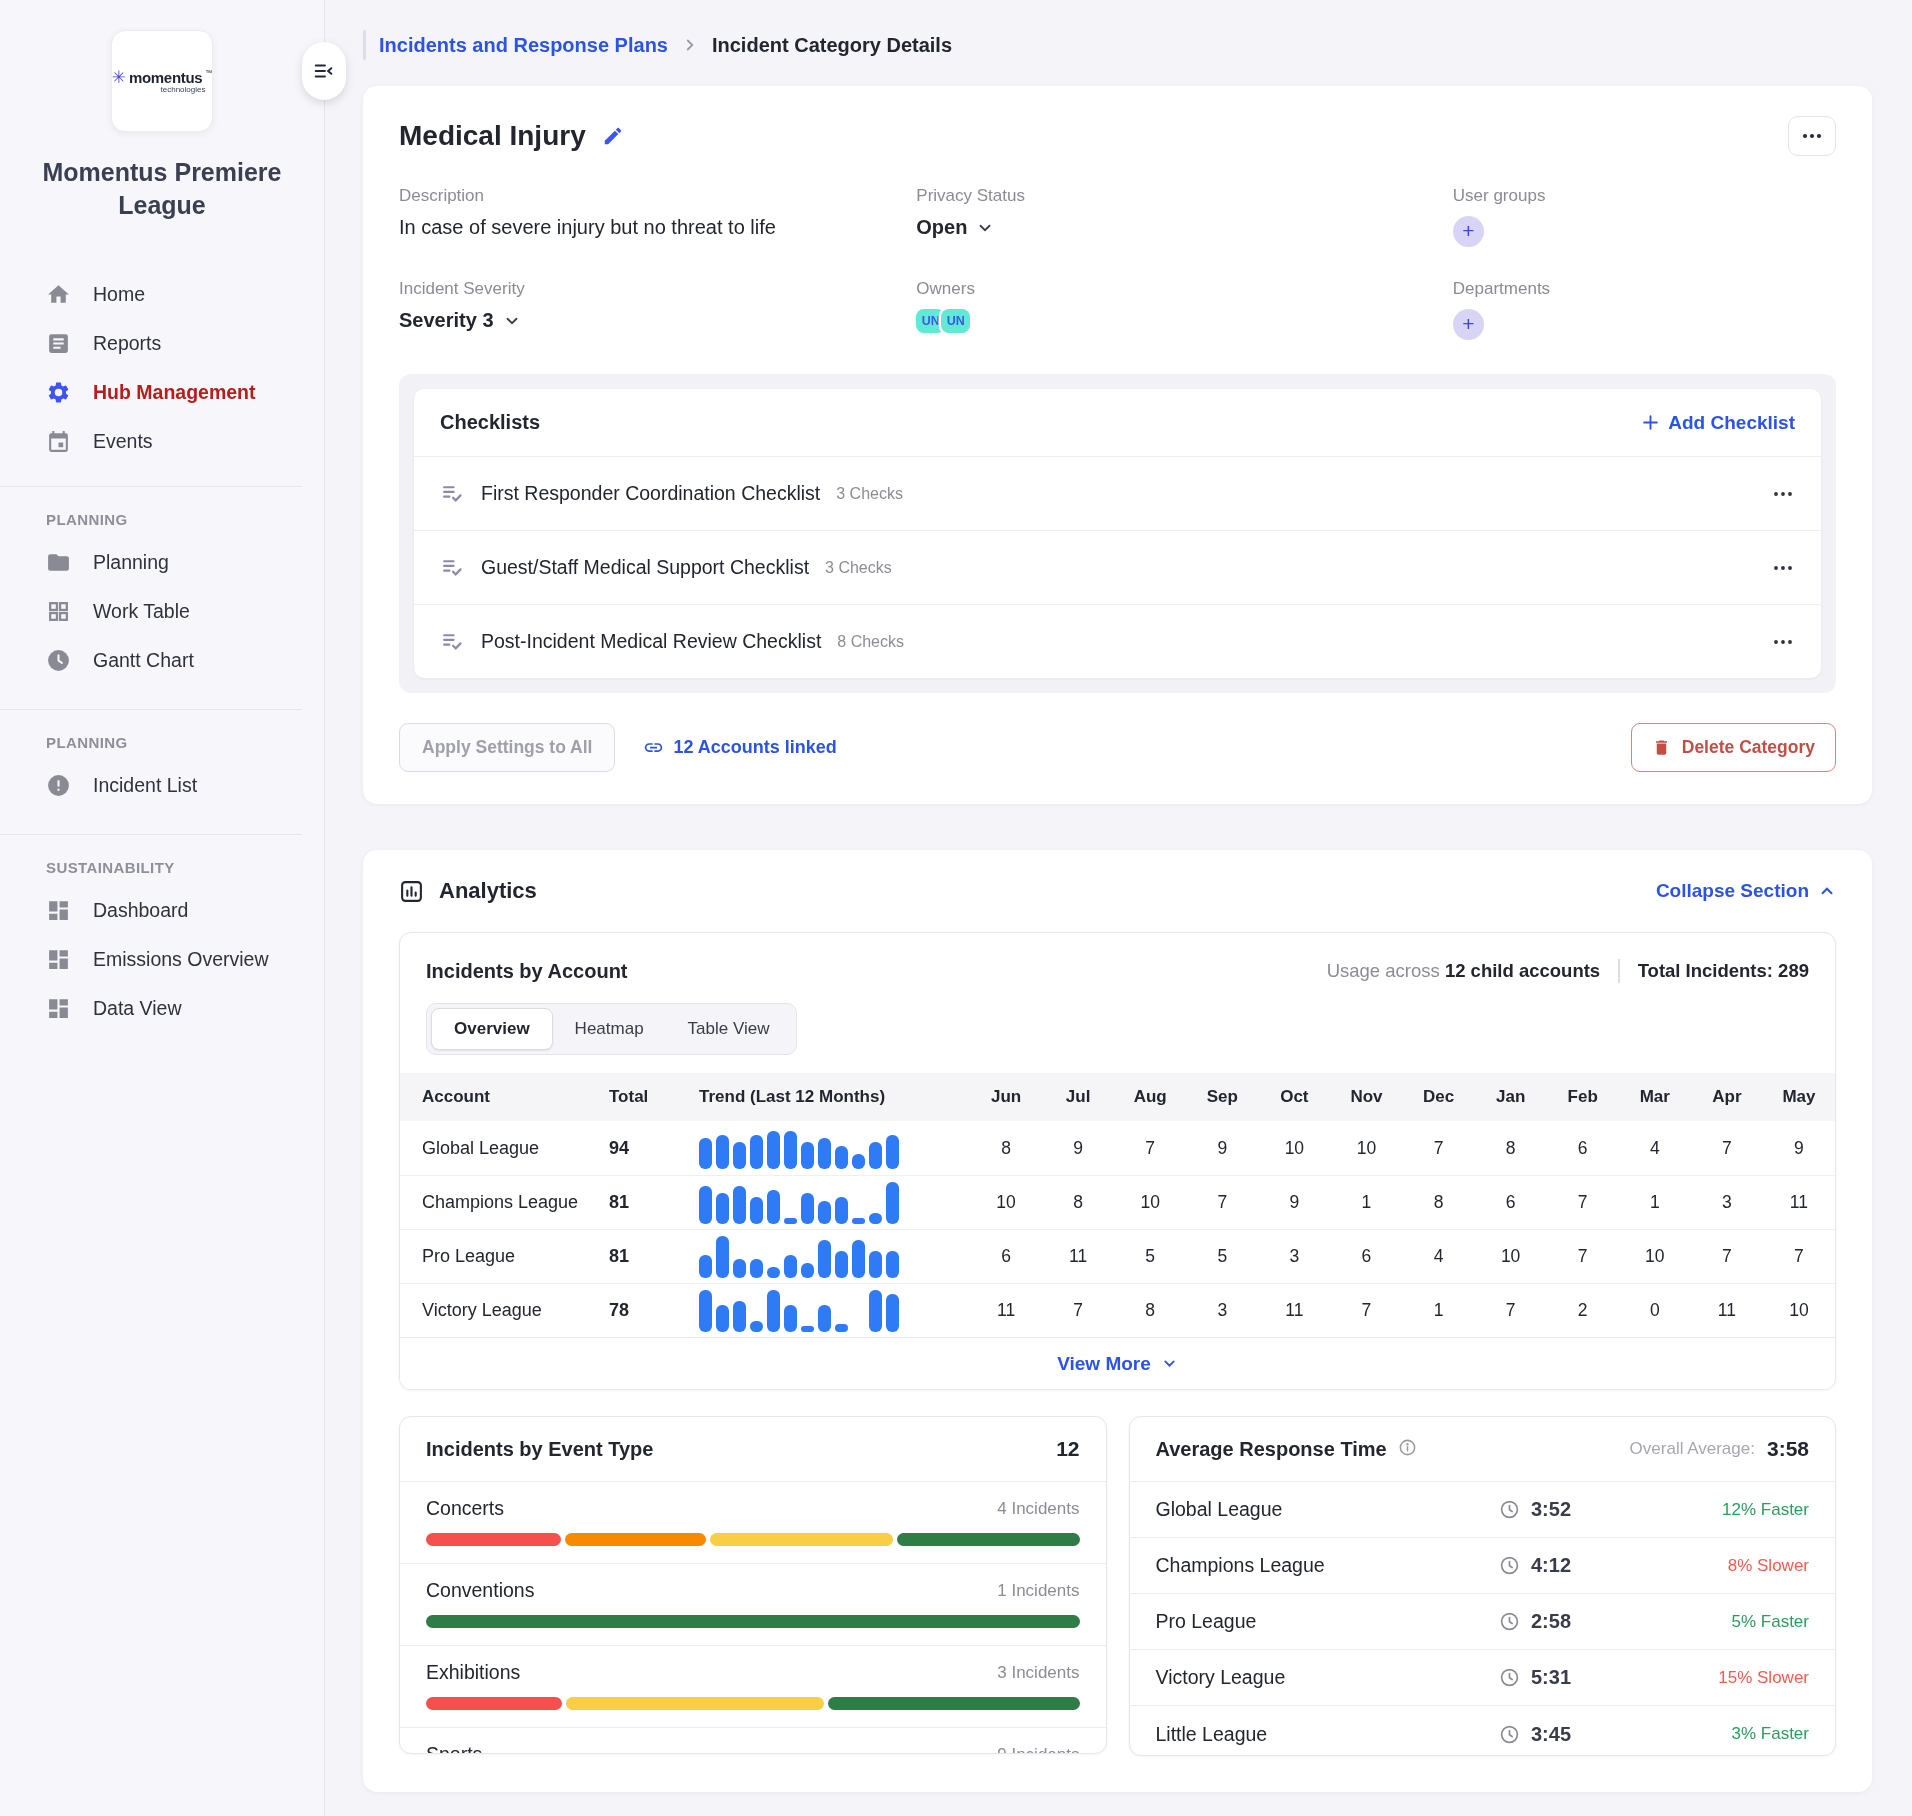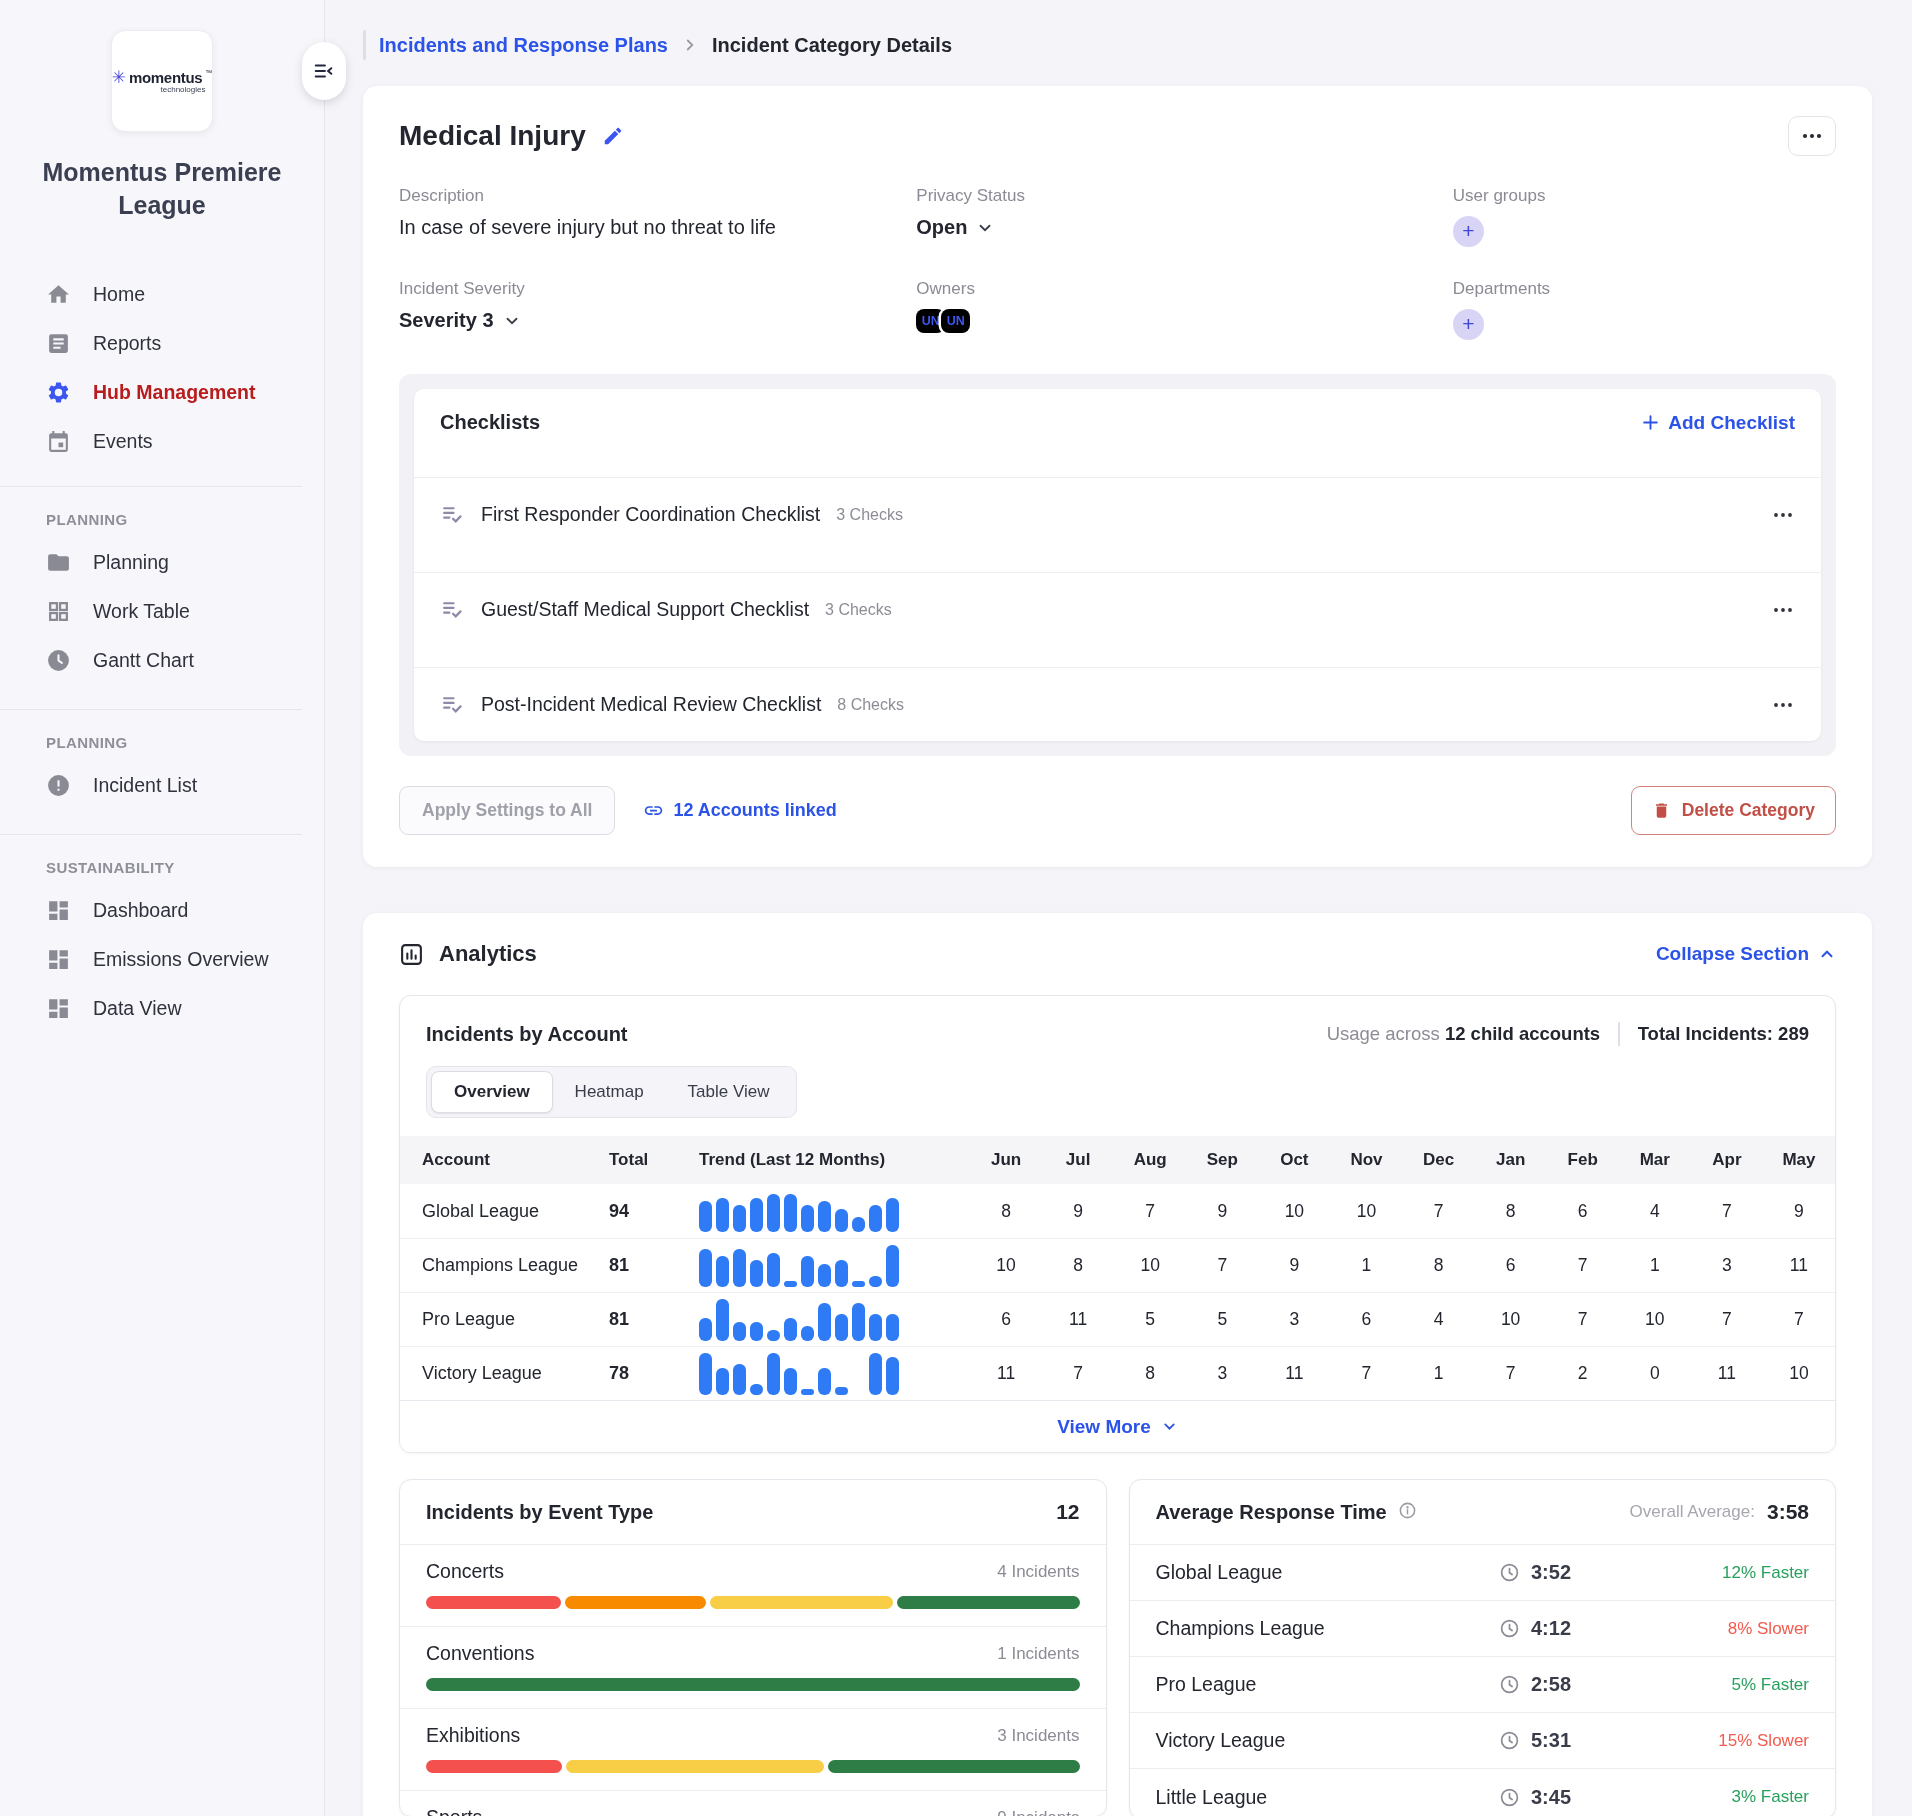--- a/index.html
+++ b/index.html
@@ -47,31 +47,31 @@
   .edit-icon svg { width:22px; height:22px; }
   .kebab-btn { width:48px; height:40px; background:#fff; border:1px solid #E3E3EA; border-radius:10px; cursor:pointer; color:#23262F; display:flex; align-items:center; justify-content:center; }
   .kebab-btn svg, .kebab svg { width:24px; height:24px; }
 
   .fields-grid { display:grid; grid-template-columns: 1.08fr 1.12fr .8fr; row-gap:32px; }
   .field-label { font-size:17px; color:#8B8B95; margin-bottom:10px; }
   .field-value { font-size:20px; color:#23262F; }
   .select-value { font-size:20px; font-weight:600; color:#23262F; display:flex; align-items:center; gap:9px; cursor:pointer; }
   .select-value svg { width:18px; height:18px; color:#3A3D49; }
   .owner-chips { display:flex; }
-  .owner-chip { width:29px; height:24px; border-radius:8px; background:#000000; color:#3D56F0; font-size:12.5px; font-weight:bold; display:flex; align-items:center; justify-content:center; box-shadow:0 0 0 2.5px #fff, 0 1px 3px rgba(40,40,70,.25); }
+  .owner-chip { width:29px; height:24px; border-radius:8px; background:#5eead4; color:#3D56F0; font-size:12.5px; font-weight:bold; display:flex; align-items:center; justify-content:center; box-shadow:0 0 0 2.5px #fff, 0 1px 3px rgba(40,40,70,.25); }
   .owner-chip + .owner-chip { margin-left:-4px; }
   .plus-circle { width:31px; height:31px; border-radius:50%; background:#D8D4F6; color:#3F46D9; border:none; font-size:21px; line-height:1; cursor:pointer; display:flex; align-items:center; justify-content:center; padding-bottom:2px; }
 
   .checklists-wrap { background:#F1F1F6; border-radius:12px; padding:15px; margin-top:34px; }
   .checklists-card { background:#fff; border-radius:10px; box-shadow:0 1px 3px rgba(40,40,70,.06); overflow:hidden; }
   .cl-header { display:flex; align-items:center; justify-content:space-between; padding:22px 26px; }
   .cl-title { font-size:20px; font-weight:600; color:#23262F; }
   .add-checklist { display:flex; align-items:center; gap:8px; color:#2B53E8; font-size:19px; font-weight:600; background:none; border:none; cursor:pointer; }
   .add-checklist svg { width:19px; height:19px; }
-  .cl-row { display:flex; align-items:center; border-top:1px solid #EDEDF2; padding:24px 26px;margin-top:21px; }
+  .cl-row { display:flex; align-items:center; border-top:1px solid #EDEDF2; padding:24px 26px; }
   .cl-icon { color:#8D89A8; margin-right:16px; display:flex; }
   .cl-icon svg { width:25px; height:25px; }
   .cl-name { font-size:19.5px; color:#23262F; }
   .cl-checks { font-size:16px; color:#8C8C96; margin-left:16px; }
   .cl-row .kebab { margin-left:auto; color:#2F3138; cursor:pointer; display:flex; }
 
   .actions-row { display:flex; align-items:center; margin-top:30px; }
   .apply-btn { padding:13px 22px; background:#FBFBFD; border:1px solid #DBDBE2; border-radius:9px; color:#9FA0A9; font-size:17.5px; font-weight:600; cursor:pointer; }
   .accounts-link { display:flex; align-items:center; gap:9px; color:#2B53E8; font-size:18px; font-weight:600; margin-left:28px; cursor:pointer; background:none; border:none; }
   .accounts-link svg { width:21px; height:21px; }

